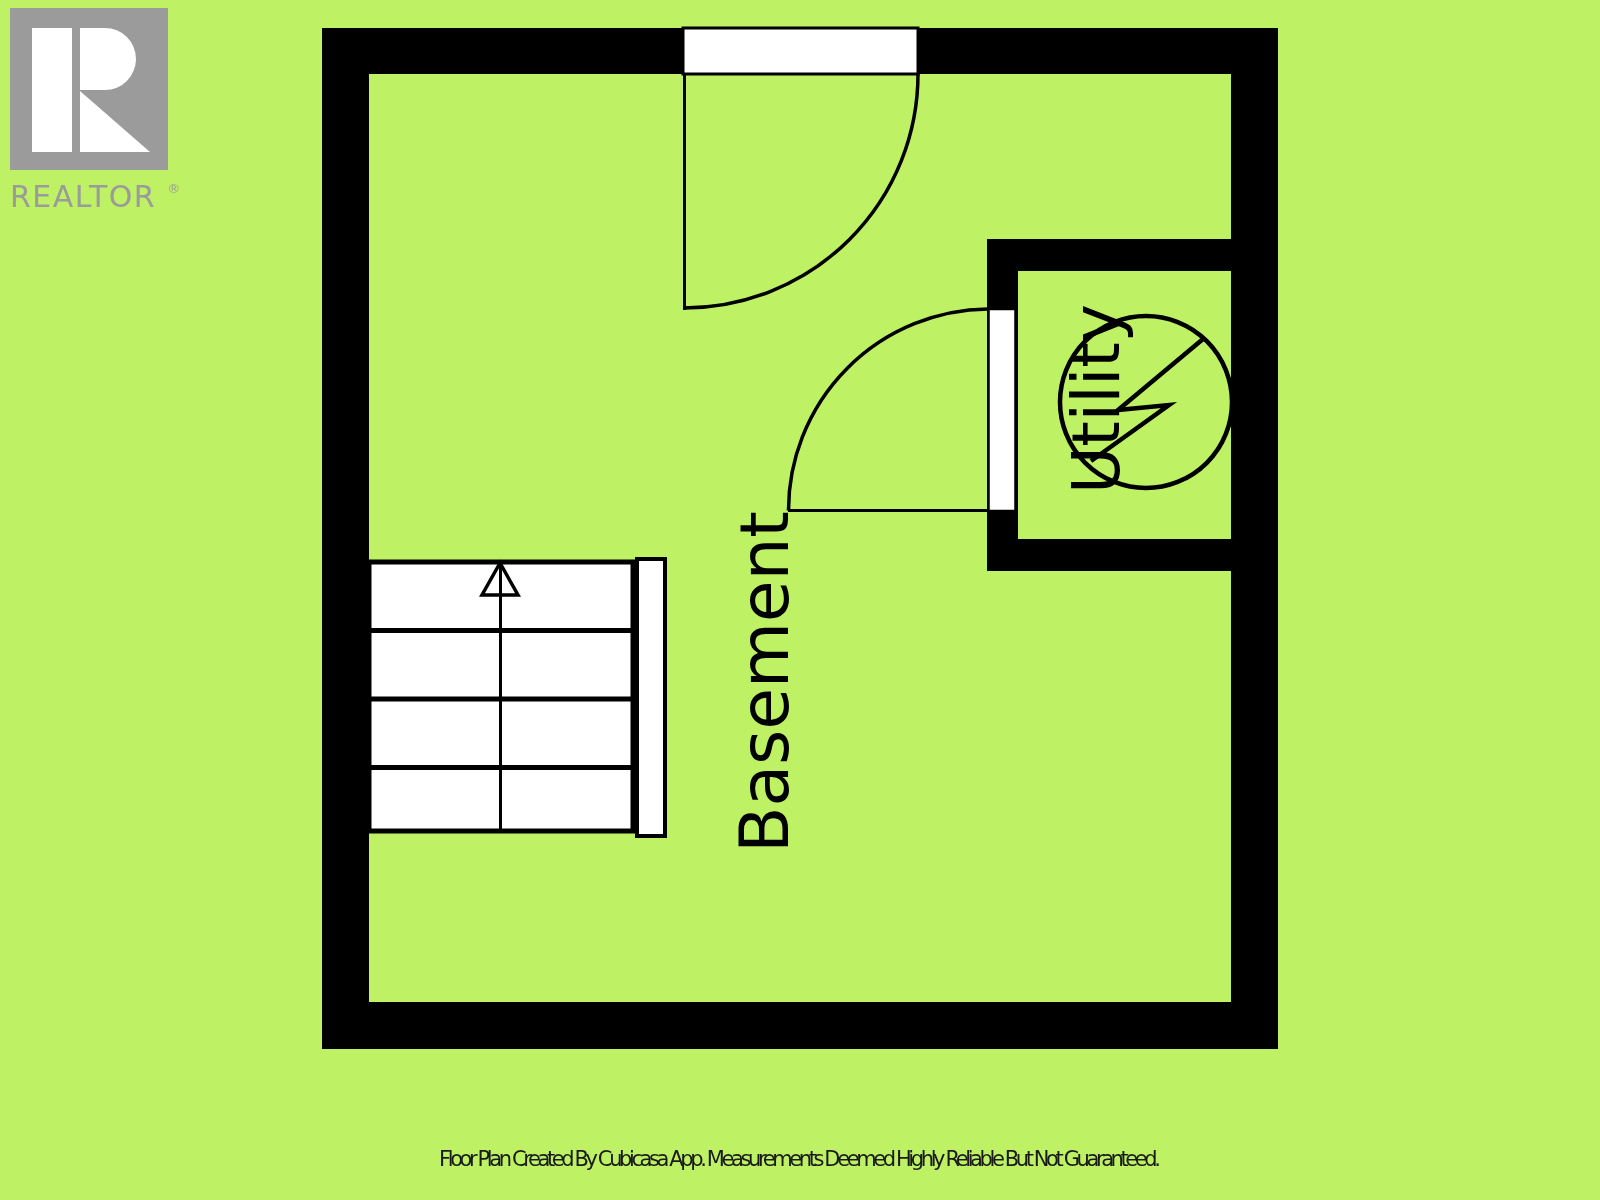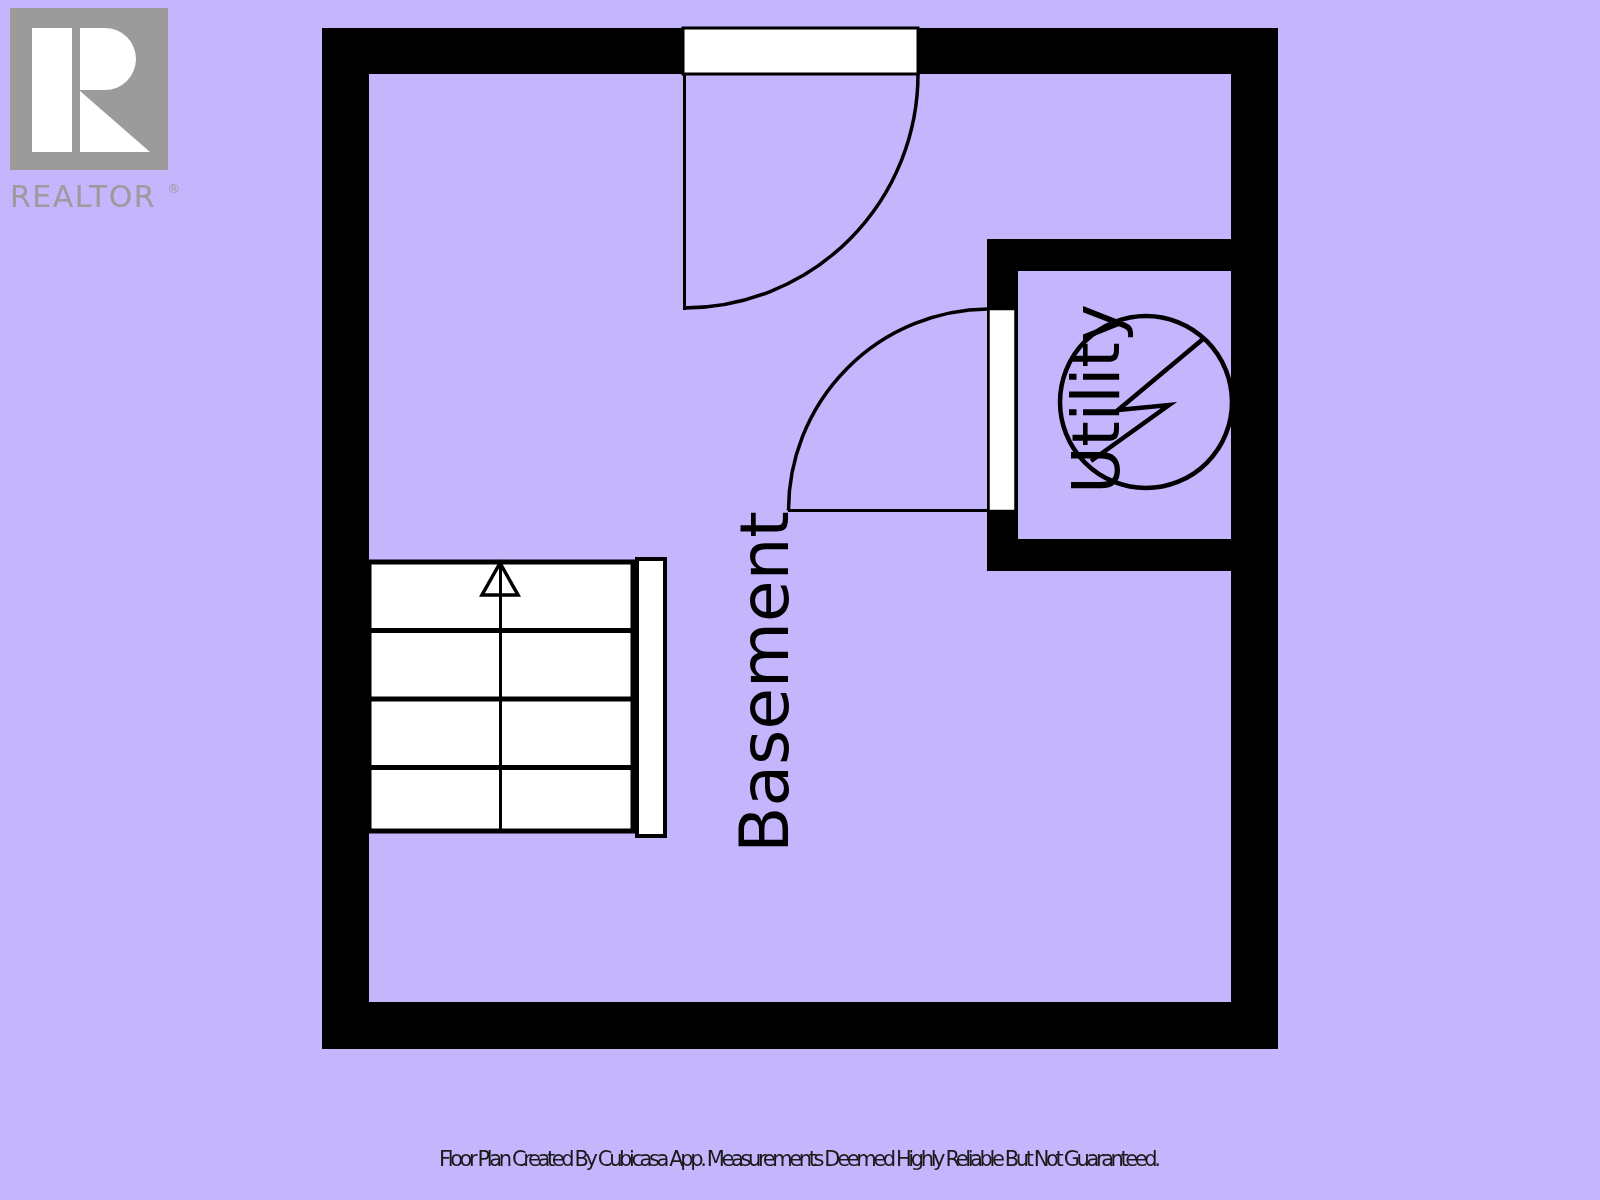--- a/index.html
+++ b/index.html
@@ -8,21 +8,21 @@
     background: #ffffff;
     width: 1600px;
     height: 1200px;
     overflow: hidden;
     font-family: "DejaVu Sans", sans-serif;
   }
   .stage {
     position: relative;
     width: 1600px;
     height: 1200px;
-    background: #c4b5fd;
+    background: #bef264;
   }
   svg { display: block; }
   text { user-select: none; }
 </style>
 </head>
 <body>
 
 <div class="stage">
   <svg width="1600" height="1200" viewBox="0 0 1600 1200" xmlns="http://www.w3.org/2000/svg">
 

